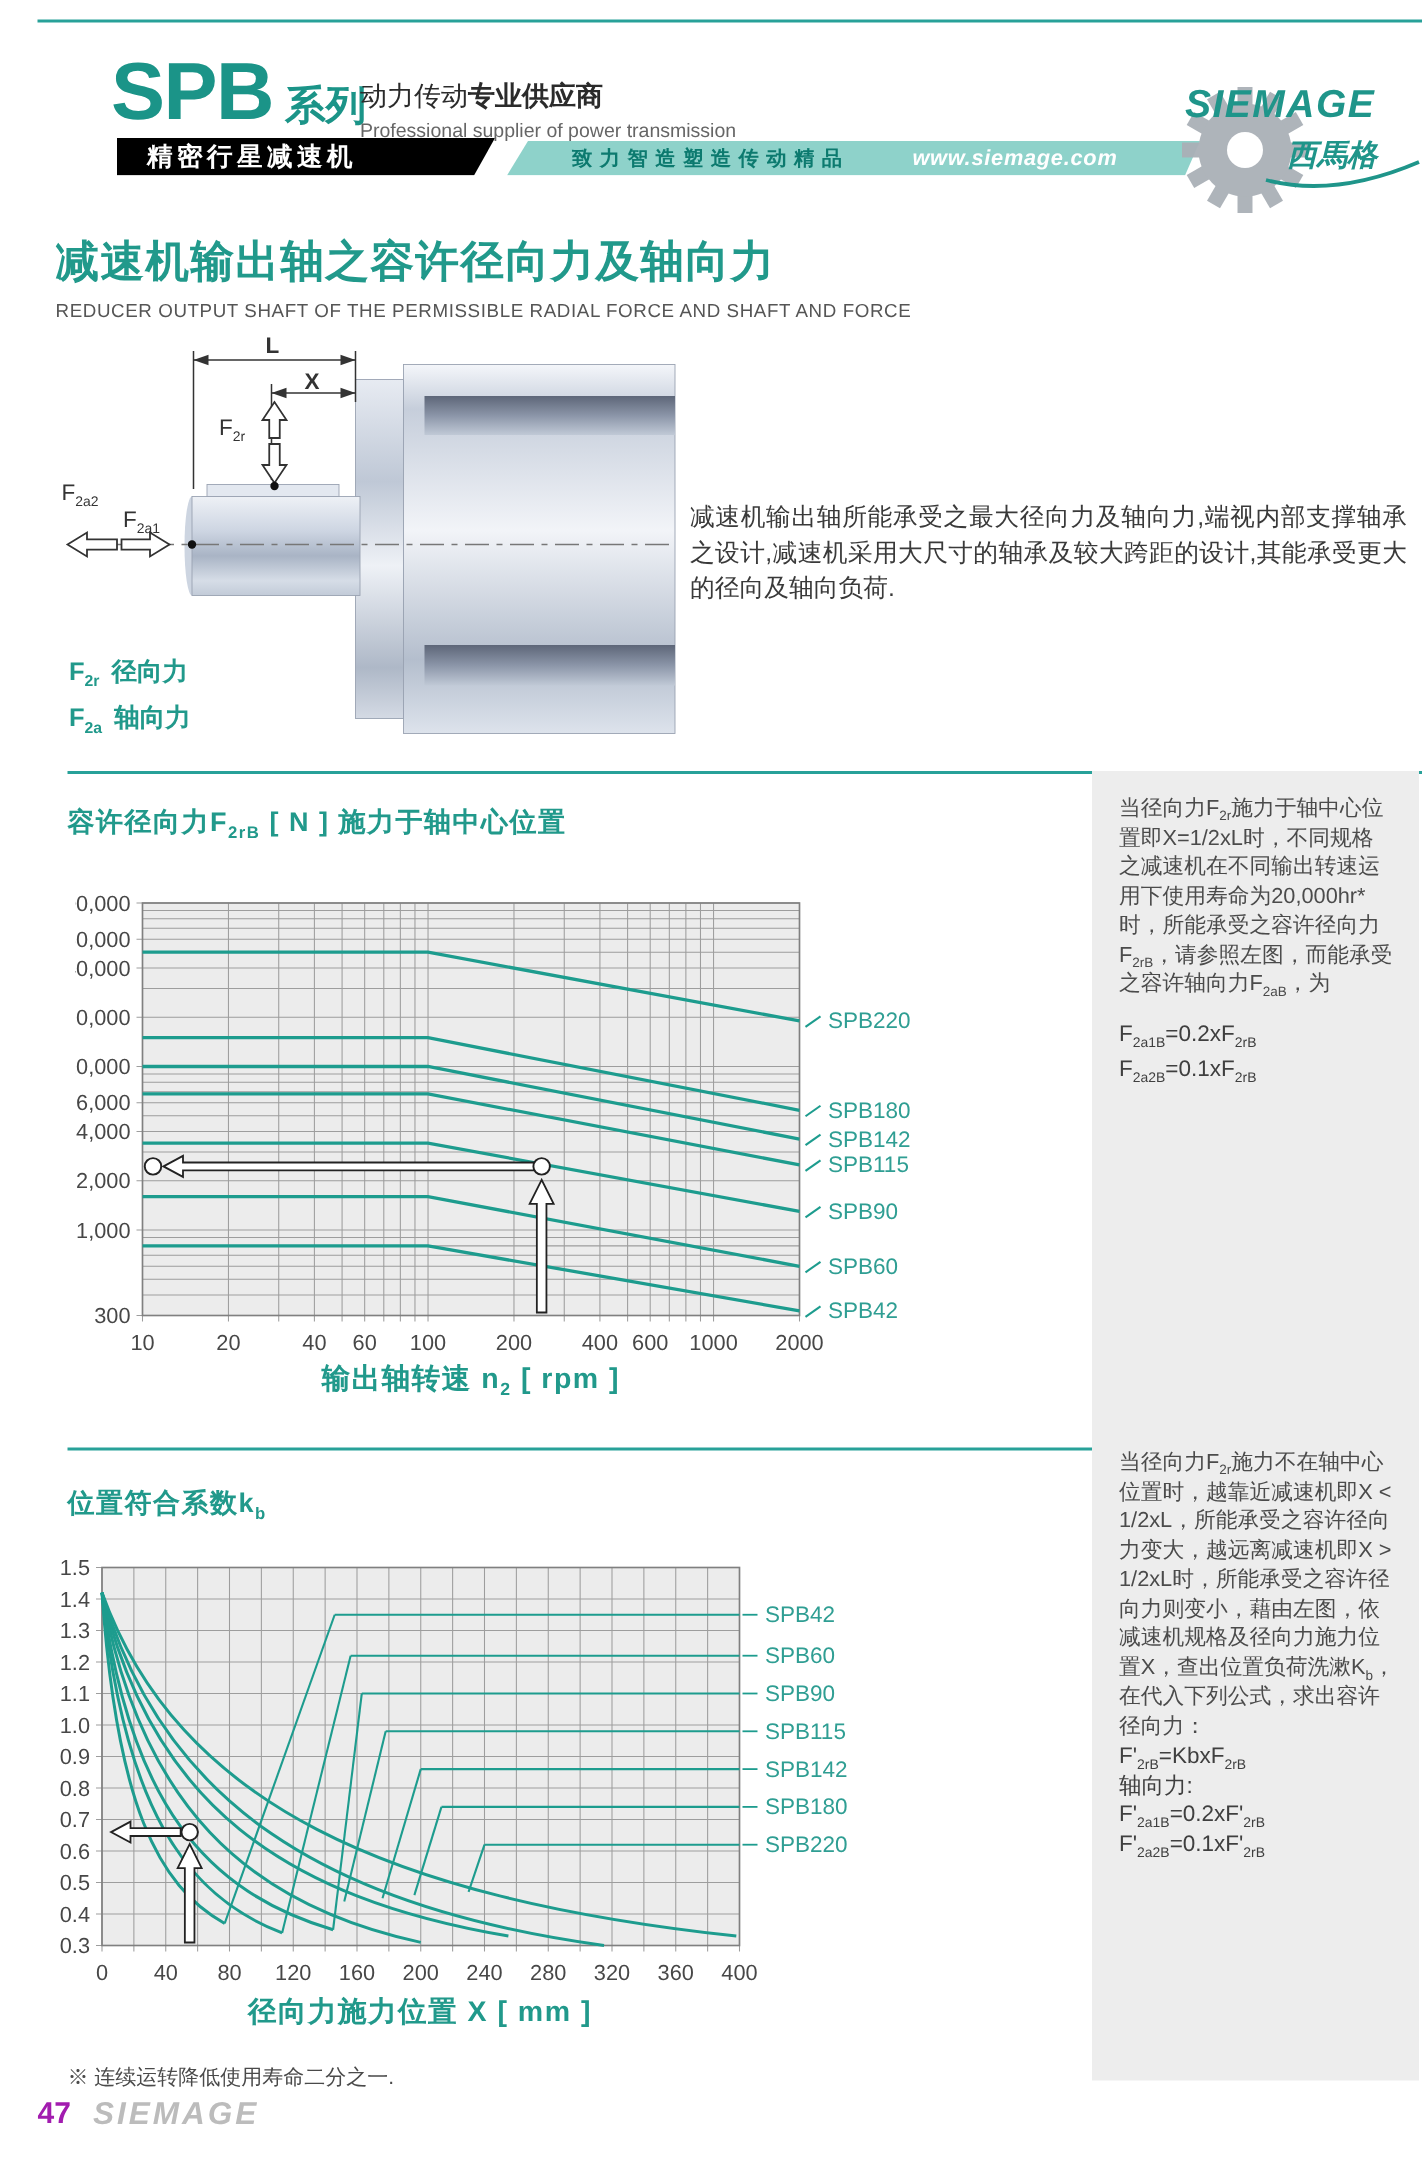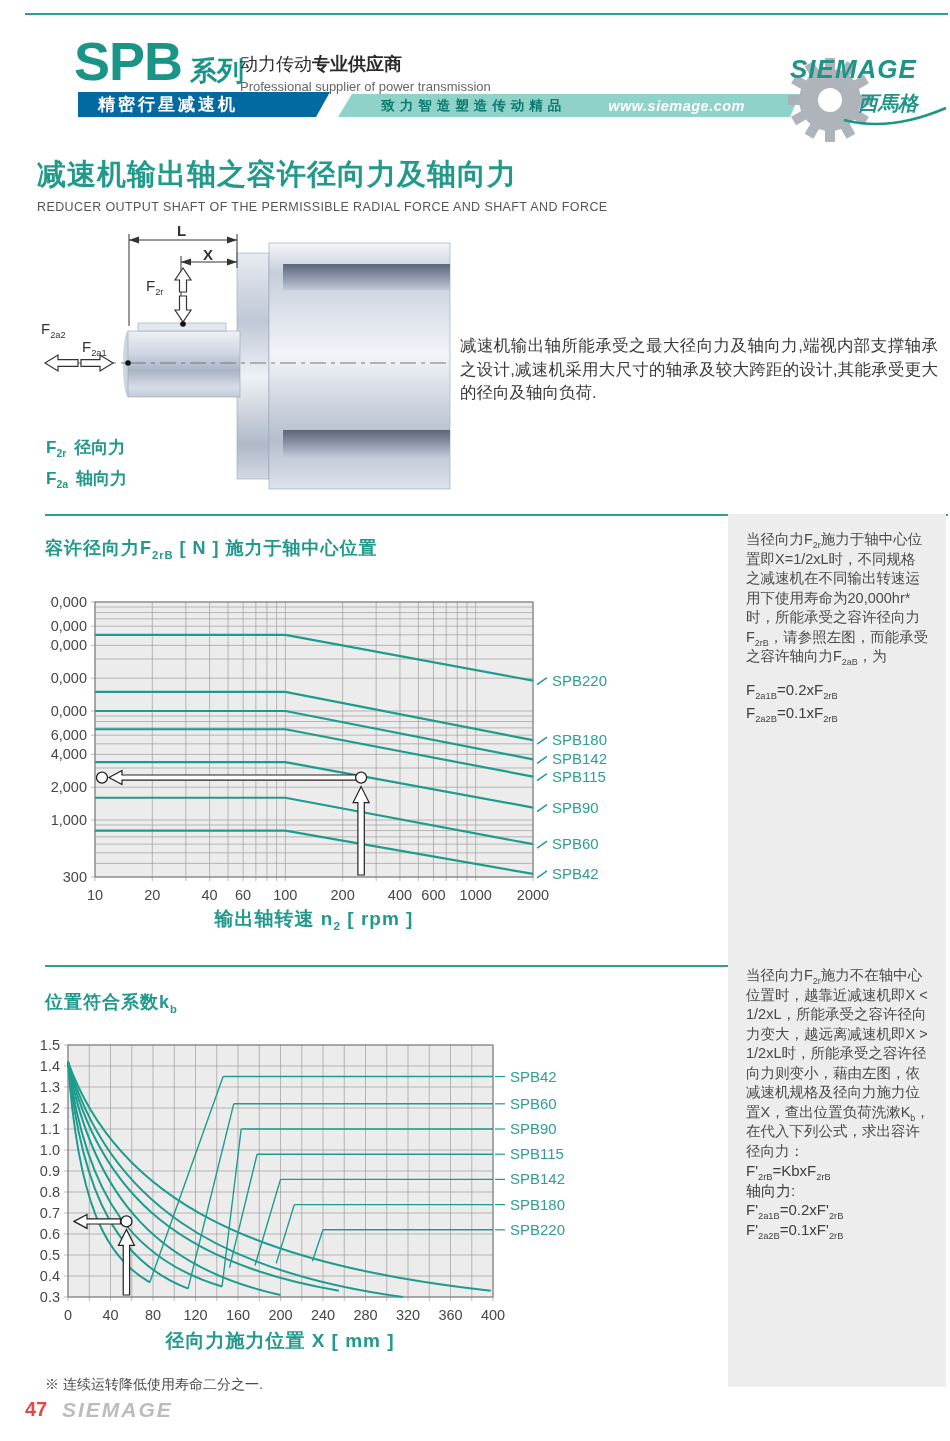--- a/index.html
+++ b/index.html
@@ -5,21 +5,21 @@
   html,body{margin:0;padding:0;background:#fff;}
   body{font-family:"Liberation Sans",sans-serif;}
   .page{position:relative;width:950px;height:1441px;background:#fff;overflow:hidden;}
   .abs{position:absolute;}
   sub{font-size:62%;line-height:0;}
   
   .top-rule{position:absolute;left:25px;top:13px;width:923px;height:2px;background:#28a199;}
   .spb{position:absolute;left:74px;top:30px;color:#1b9488;white-space:nowrap;}
   .spb-big{font-size:54px;font-weight:bold;letter-spacing:-1px;}
   .spb-suf{font-size:27px;font-weight:bold;margin-left:8px;}
-  .banner-dark{position:absolute;left:78px;top:92px;width:252px;height:25px;background:#0369a1;
+  .banner-dark{position:absolute;left:78px;top:92px;width:252px;height:25px;background:#000000;
     clip-path:polygon(0 0,100% 0,calc(100% - 14px) 100%,0 100%);color:#fff;font-size:17px;font-weight:bold;
     letter-spacing:3px;line-height:25px;padding-left:20px;box-sizing:border-box;}
   .banner-light{position:absolute;left:338px;top:94px;width:462px;height:23px;background:#8ed2ca;
     clip-path:polygon(14px 0,100% 0,calc(100% - 10px) 100%,0 100%);display:flex;align-items:center;
     justify-content:flex-end;padding-right:55px;box-sizing:border-box;gap:42px;}
   .band-text{color:#0c7a6f;font-size:13.5px;letter-spacing:5px;font-weight:bold;}
   .band-url{color:#fff;font-size:14.5px;font-weight:bold;font-style:italic;letter-spacing:.5px;}
   .slogan{position:absolute;left:240px;top:52px;}
   .slogan-cn{font-size:18px;color:#2b2b2b;}
   .slogan-en{font-size:13px;color:#666;margin-top:3px;}
@@ -50,21 +50,21 @@
   .sb2 .fline{margin-top:0;font-size:15px;color:#3f3f3f;}
   .chart-title{position:absolute;left:45px;font-size:18px;font-weight:bold;color:#21998b;letter-spacing:1px;}
   .ct1{top:536px;} .ct2{top:990px;}
   .xlabel{position:absolute;width:300px;text-align:center;font-size:19px;font-weight:bold;color:#21998b;
     letter-spacing:1px;}
   .xl1{left:164px;top:906px;} .xl2{left:130px;top:1328px;}
   .tk{font-size:14.5px;fill:#474747;font-family:"Liberation Sans",sans-serif;}
   .sl{font-size:15px;fill:#2f9e93;font-family:"Liberation Sans",sans-serif;}
   
   .footnote{position:absolute;left:45px;top:1376px;font-size:14px;color:#4a4a4a;text-align:center;}
-  .pageno{position:absolute;left:25px;top:1398px;font-size:20px;font-weight:bold;color:#ef4444;}
+  .pageno{position:absolute;left:25px;top:1398px;font-size:20px;font-weight:bold;color:#a21caf;}
   .foot-brand{position:absolute;left:62px;top:1398px;font-size:21px;font-weight:bold;font-style:italic;
     color:#bcbcbc;letter-spacing:2px;}
 </style>
 </head>
 <body>
 
 <div class="page">
 
   <div class="top-rule"></div>
 

